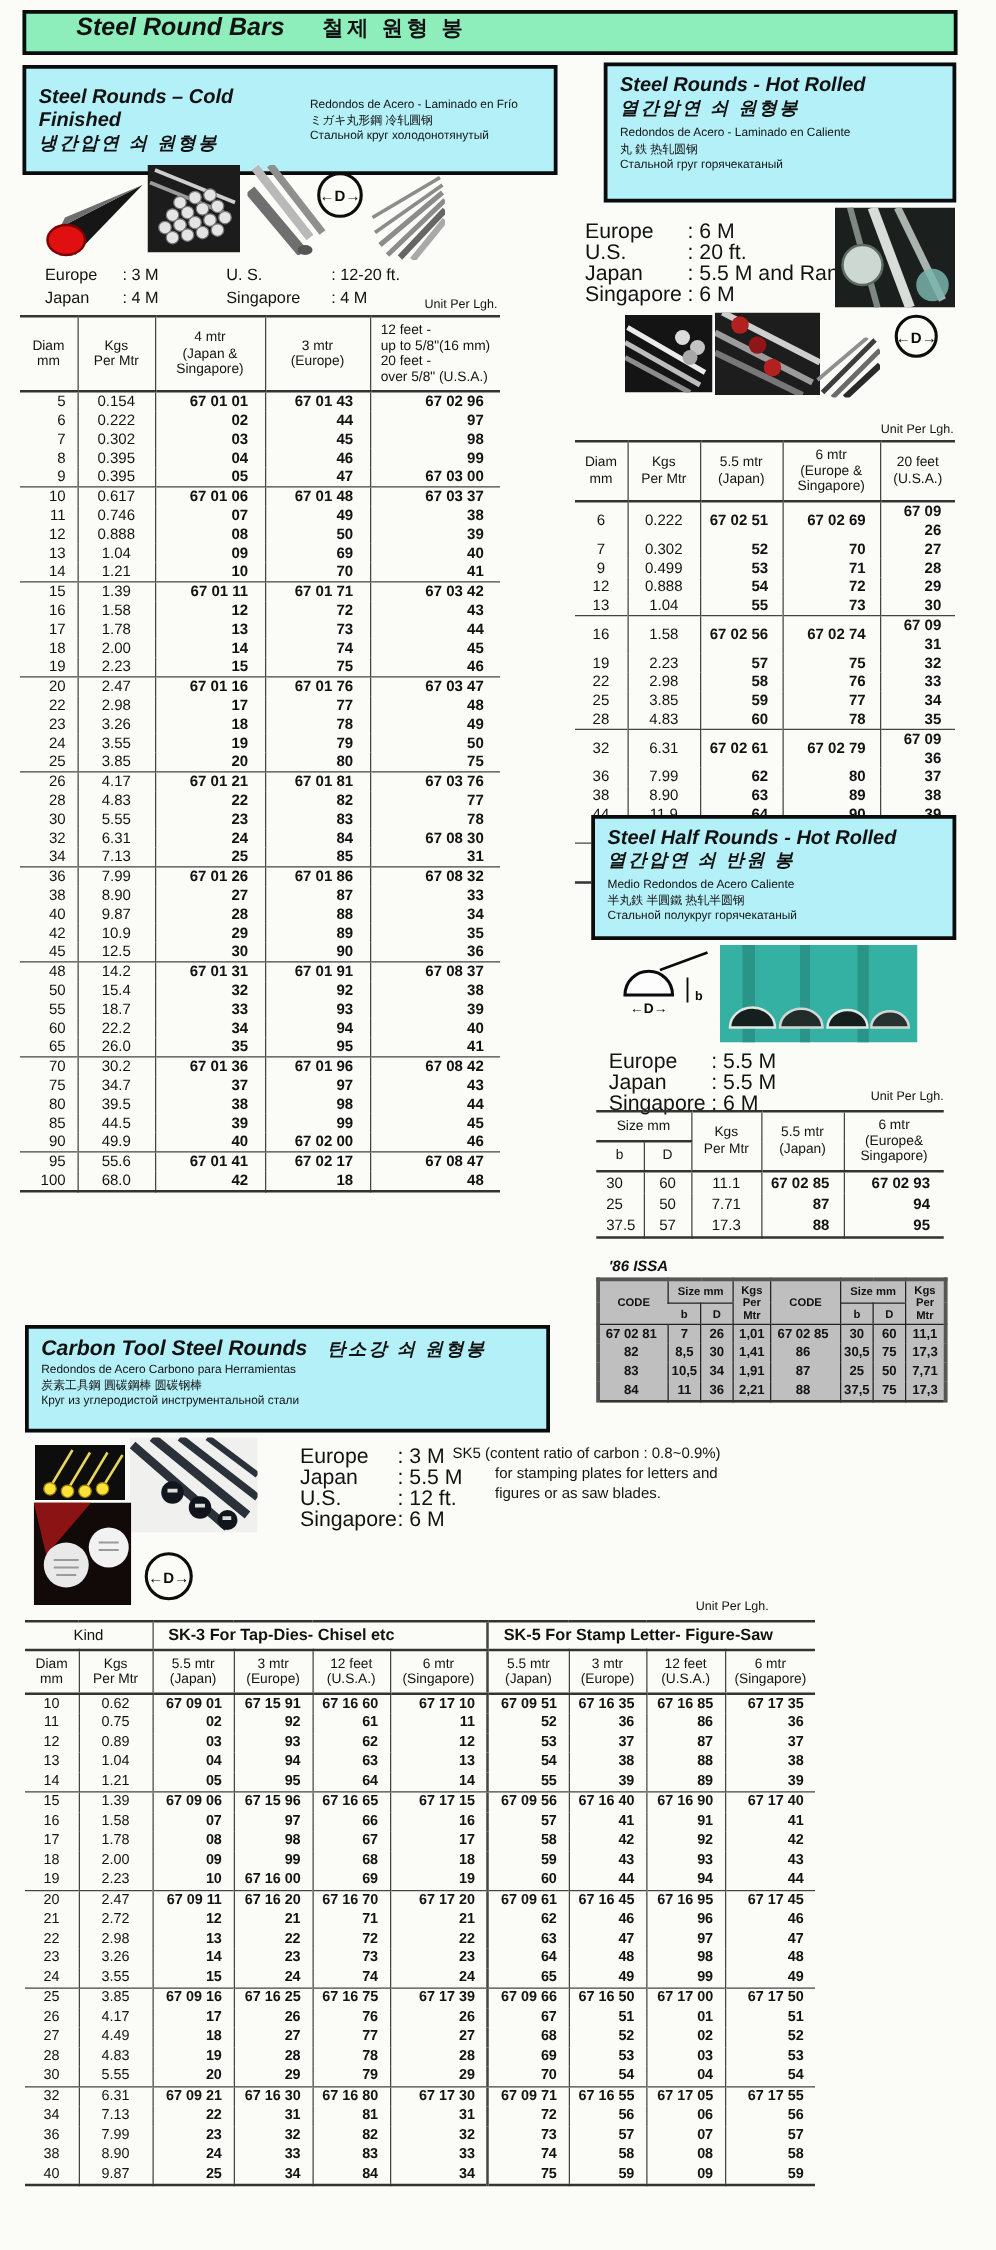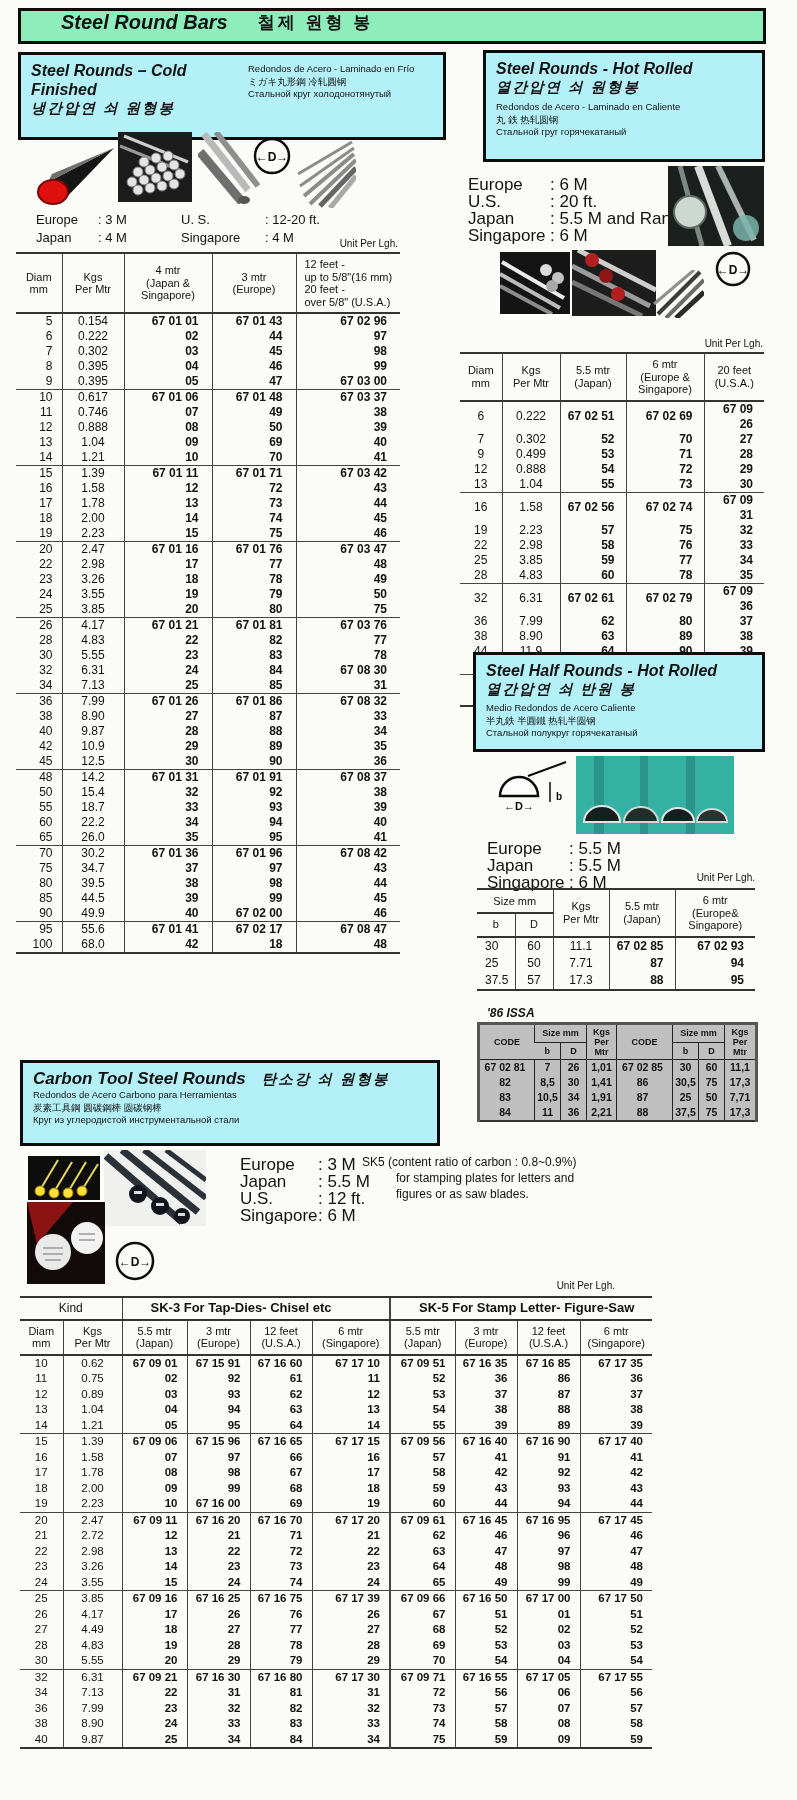--- a/index.html
+++ b/index.html
@@ -18,21 +18,21 @@
   }
   .titlebar .en { font-style:italic; font-weight:bold; font-size:20px; }
   .titlebar .ko { font-weight:bold; font-size:17px; letter-spacing:3px; }
 
   .cyanbox {
     background:#b4f0f8; border:3px solid #0b0b0b; padding:6px 10px;
   }
   .bt-en { font-style:italic; font-weight:bold; font-size:16px; line-height:19px; }
   .bt-ko { font-style:italic; font-weight:bold; font-size:14.5px; line-height:19px; letter-spacing:2px; }
   .bsub  { font-size:9.5px; line-height:12.5px; }
-  .coldflex { display:flex; gap:12px; align-items:flex-start; }
+  .coldflex { display:flex; gap:12px; align-items:center; }
 
   
   .sizes2 { display:grid; grid-template-columns: 145px 1fr; row-gap:3px; font-size:13px; }
   .sizes2 .sl { display:inline-block; width:62px; }
   .sizes1 { font-size:17px; line-height:17px; }
   .sizes1 .sl { display:inline-block; width:82px; }
   .sizesC .sl { width:78px; }
   .unitlbl { font-size:10px; text-align:right; }
 
   
@@ -58,21 +58,21 @@
 
   .t-issa { background:#bfbfbf; border:3px solid #565656; }
   .t-issa thead th { font-size:9px; line-height:10px; font-weight:bold;
     border-top:none; border-bottom:1px solid #222; padding:2px 1px; }
   .t-issa th + th, .t-issa td + td { border-left:1px solid #222; }
   .t-issa td { font-size:10.5px; line-height:15px; font-weight:bold; }
   .t-issa td:nth-child(1), .t-issa td:nth-child(5){ padding-right:6px; }
   .t-issa tr.gs td { border-top:none; }
 
   .t-sk thead th.khead { font-size:12px; }
-  .t-sk thead th.skhead { font-size:13px; font-weight:bold; text-align:left; padding-left:28px; }
+  .t-sk thead th.skhead { font-size:13px; font-weight:bold; text-align:left; padding-left:12px; }
   .t-sk td { font-size:11.5px; line-height:15.5px; }
   .t-sk td:nth-child(n+3){ text-align:right; padding-right:9px; font-weight:bold; }
   .t-sk td:nth-child(7), .t-sk thead tr:nth-child(2) th:nth-child(7),
   .t-sk thead tr:nth-child(1) th:nth-child(3){ border-left-width:2.5px; }
 
   
   .sknote { font-size:12px; line-height:16px; margin-bottom:10px; }
   .sknote .body { white-space:pre-line; padding-left:34px; }
 
   .issalabel { font-style:italic; font-weight:bold; font-size:12px; }

